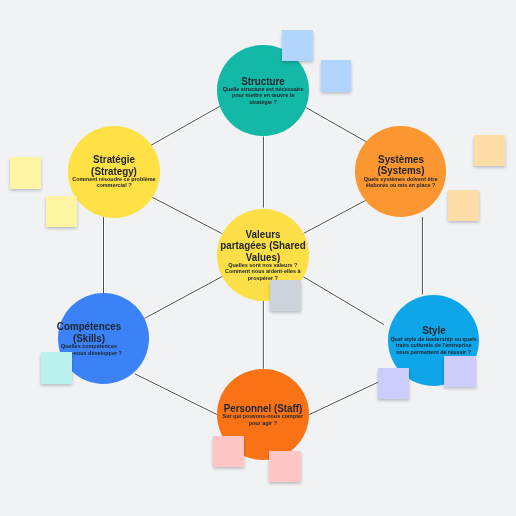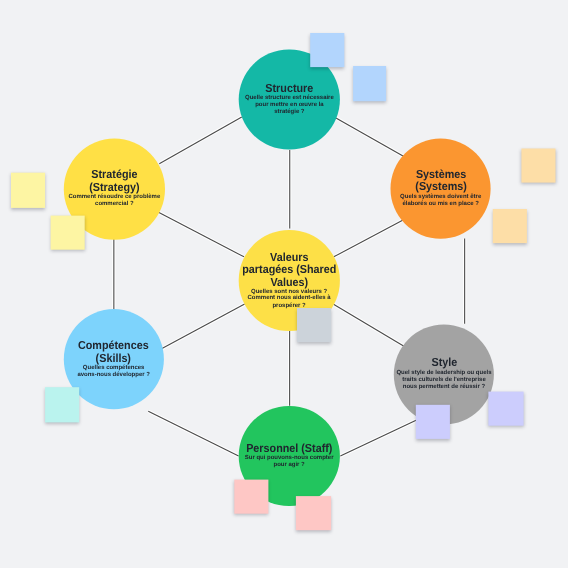--- a/index.html
+++ b/index.html
@@ -77,21 +77,21 @@
           <div class="t">
             <div class="ln">Structure</div>
           </div>
           <div class="s">
             <div class="ln">Quelle structure est nécessaire</div>
             <div class="ln">pour mettre en œuvre la</div>
             <div class="ln">stratégie ?</div>
           </div>
         </div>
       </div>
-      <div class="node" style="left: 58px; top: 125.7px; width: 91.9px; height: 91.9px; background: rgb(255, 224, 69);">
+      <div class="node" style="left: 68px; top: 125.7px; width: 91.9px; height: 91.9px; background: rgb(255, 224, 69);">
         <div class="inner">
           <div class="t">
             <div class="ln">Stratégie</div>
             <div class="ln">(Strategy)</div>
           </div>
           <div class="s">
             <div class="ln">Comment résoudre ce problème</div>
             <div class="ln">commercial ?</div>
           </div>
         </div>
@@ -115,45 +115,45 @@
             <div class="ln">partagées (Shared</div>
             <div class="ln">Values)</div>
           </div>
           <div class="s">
             <div class="ln">Quelles sont nos valeurs ?</div>
             <div class="ln">Comment nous aident-elles à</div>
             <div class="ln">prospérer ?</div>
           </div>
         </div>
       </div>
-      <div class="node" style="left: 57.6px; top: 281px; width: 91.4px; height: 91.4px; background: #7dd3fc;">
+      <div class="node" style="left: 57.6px; top: 293px; width: 91.4px; height: 91.4px; background: #3b82f6; align-items: flex-end;">
         <div class="inner">
           <div class="t">
             <div class="ln">Compétences</div>
             <div class="ln">(Skills)</div>
           </div>
           <div class="s">
             <div class="ln">Quelles compétences</div>
             <div class="ln">avons-nous développer ?</div>
           </div>
         </div>
       </div>
-      <div class="node" style="left: 358px; top: 294.8px; width: 91.2px; height: 91.2px; background: #a3a3a3;">
+      <div class="node" style="left: 388px; top: 294.8px; width: 91.2px; height: 91.2px; background: #0ea5e9;">
         <div class="inner">
           <div class="t">
             <div class="ln">Style</div>
           </div>
           <div class="s">
             <div class="ln">Quel style de leadership ou quels</div>
             <div class="ln">traits culturels de l'entreprise</div>
             <div class="ln">nous permettent de réussir ?</div>
           </div>
         </div>
       </div>
-      <div class="node" style="left: 217.15px; top: 368.9px; width: 91.4px; height: 91.4px; background: #22c55e;">
+      <div class="node" style="left: 217.15px; top: 368.9px; width: 91.4px; height: 91.4px; background: #f97316;">
         <div class="inner">
           <div class="t">
             <div class="ln">Personnel (Staff)</div>
           </div>
           <div class="s">
             <div class="ln">Sur qui pouvons-nous compter</div>
             <div class="ln">pour agir ?</div>
           </div>
         </div>
       </div>

